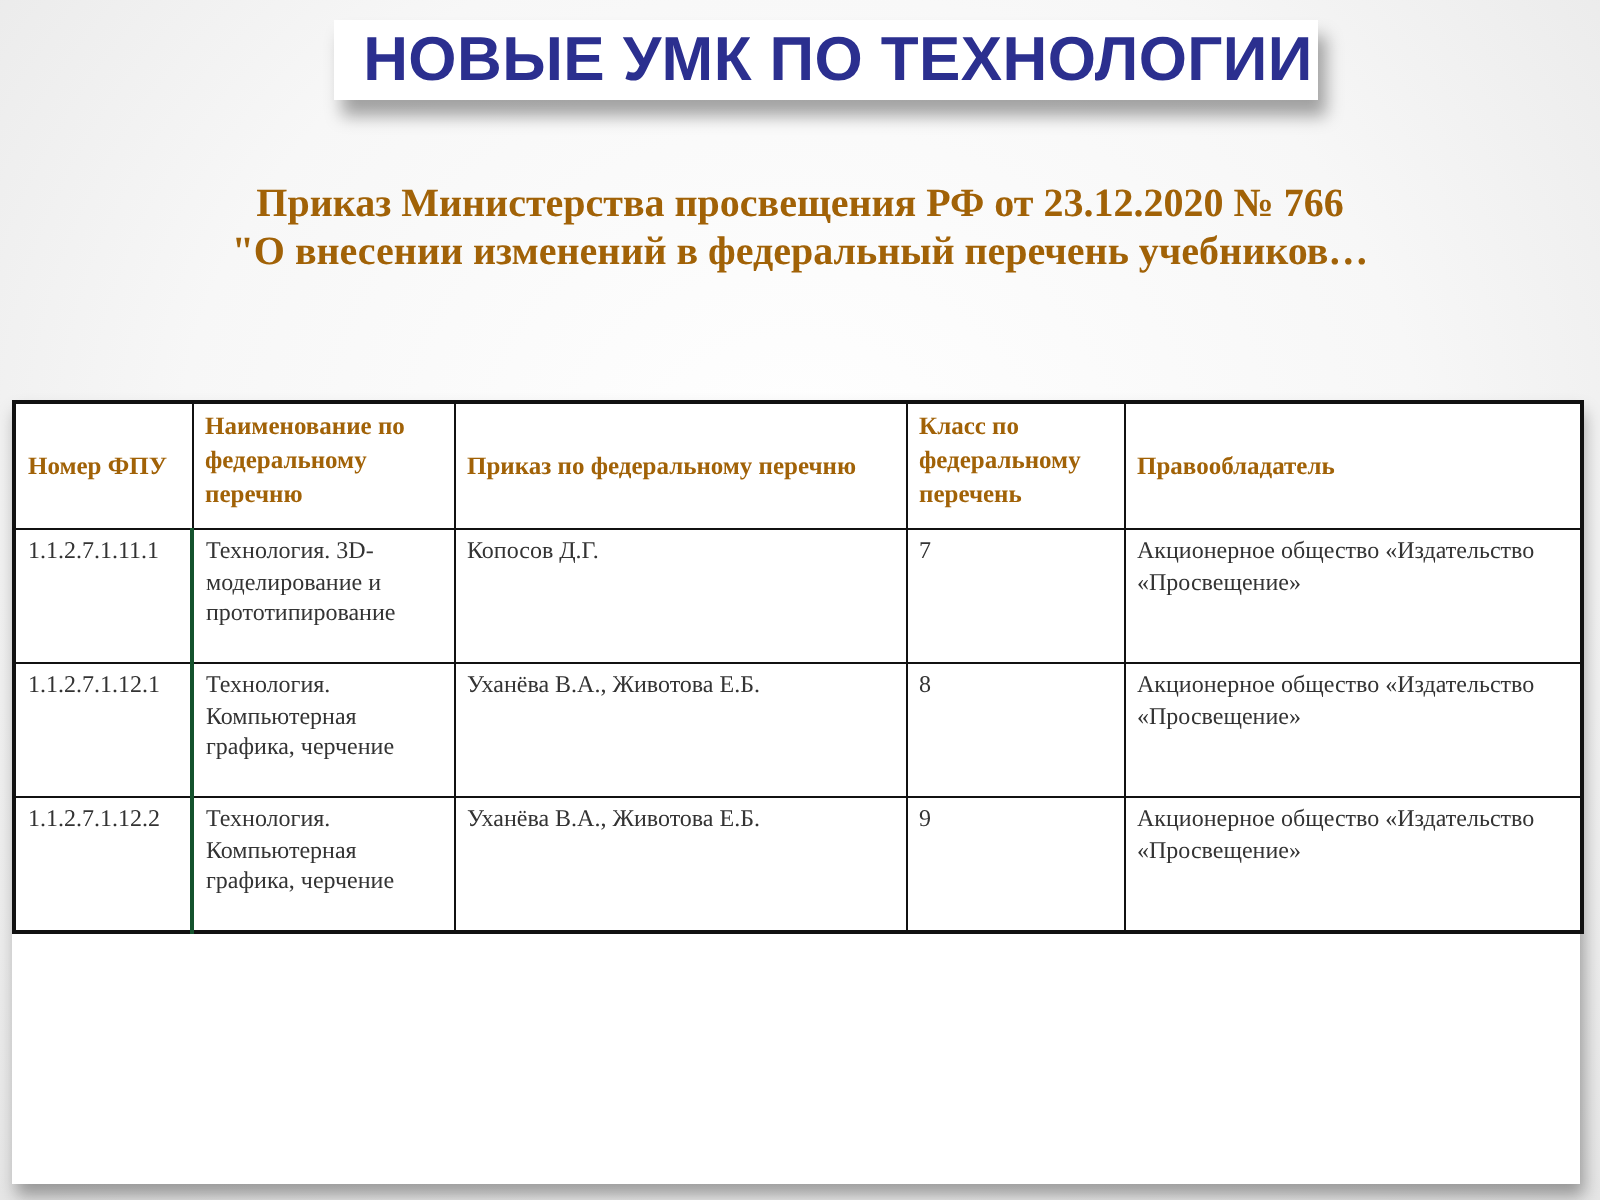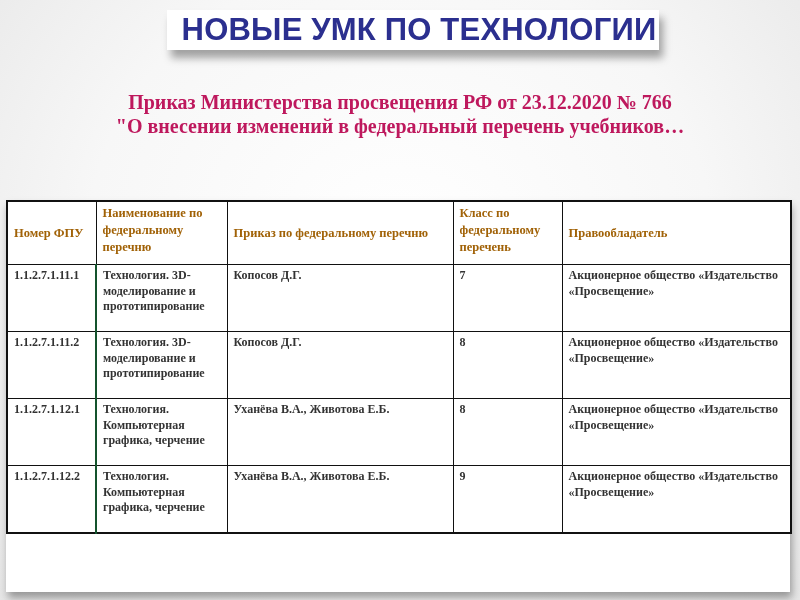--- a/index.html
+++ b/index.html
@@ -14,41 +14,41 @@
     box-shadow: 4px 8px 8px rgba(0,0,0,0.35);
     display: flex; align-items: center; justify-content: center;
   }
   .banner-text {
     font-family: "Liberation Sans", sans-serif; font-weight: bold;
     font-size: 31px; color: #2b2f8f; letter-spacing: 0.2px;
     padding-left: 12px;
   }
   .decree {
     position: absolute; left: 40px; top: 90px; width: 720px;
-    text-align: center; font-weight: bold; font-size: 20px; line-height: 24px; color: #be185d;
+    text-align: center; font-weight: bold; font-size: 20px; line-height: 24px; color: #a16207;
   }
   .decree div { white-space: nowrap; }
   .table-wrap {
     position: absolute; left: 6px; top: 200px; width: 784px; height: 392px;
     background: #fff;
     box-shadow: 2px 6px 8px rgba(0,0,0,0.35);
   }
   table {
     border-collapse: collapse; width: 784px; table-layout: fixed;
     font-family: "Liberation Serif", serif; color: #222;
   }
   th, td { border: 1px solid #111; vertical-align: top; text-align: left; }
   table { border: 2px solid #111; }
   th {
     font-size: 12.5px; font-weight: bold; line-height: 17px; padding: 3px 6px 2px 6px;
     height: 57px; color: #a16207;
   }
   th.mid { vertical-align: middle; }
   td { font-size: 12px; line-height: 15.5px; padding: 3px 6px; color: #333; }
-  tr.row td { height: 60px; font-weight: bold; }
+  tr.row td { height: 60px; }
   td.thick { border-left: 2px solid #14532d; }
 </style>
 </head>
 <body>
 
 <div class="banner">
   <span class="banner-text">НОВЫЕ УМК ПО ТЕХНОЛОГИИ</span>
 </div>
 
 <div class="decree">
@@ -76,27 +76,20 @@
     </thead>
     <tbody>
       <tr class="row">
         <td>1.1.2.7.1.11.1</td>
         <td class="thick">Технология. 3D-моделирование и прототипирование</td>
         <td>Копосов Д.Г.</td>
         <td>7</td>
         <td>Акционерное общество «Издательство «Просвещение»</td>
       </tr>
       <tr class="row">
-        <td>1.1.2.7.1.11.2</td>
-        <td class="thick">Технология. 3D-моделирование и прототипирование</td>
-        <td>Копосов Д.Г.</td>
-        <td>8</td>
-        <td>Акционерное общество «Издательство «Просвещение»</td>
-      </tr>
-      <tr class="row">
         <td>1.1.2.7.1.12.1</td>
         <td class="thick">Технология. Компьютерная графика, черчение</td>
         <td>Уханёва В.А., Животова Е.Б.</td>
         <td>8</td>
         <td>Акционерное общество «Издательство «Просвещение»</td>
       </tr>
       <tr class="row">
         <td>1.1.2.7.1.12.2</td>
         <td class="thick">Технология. Компьютерная графика, черчение</td>
         <td>Уханёва В.А.,  Животова Е.Б.</td>

